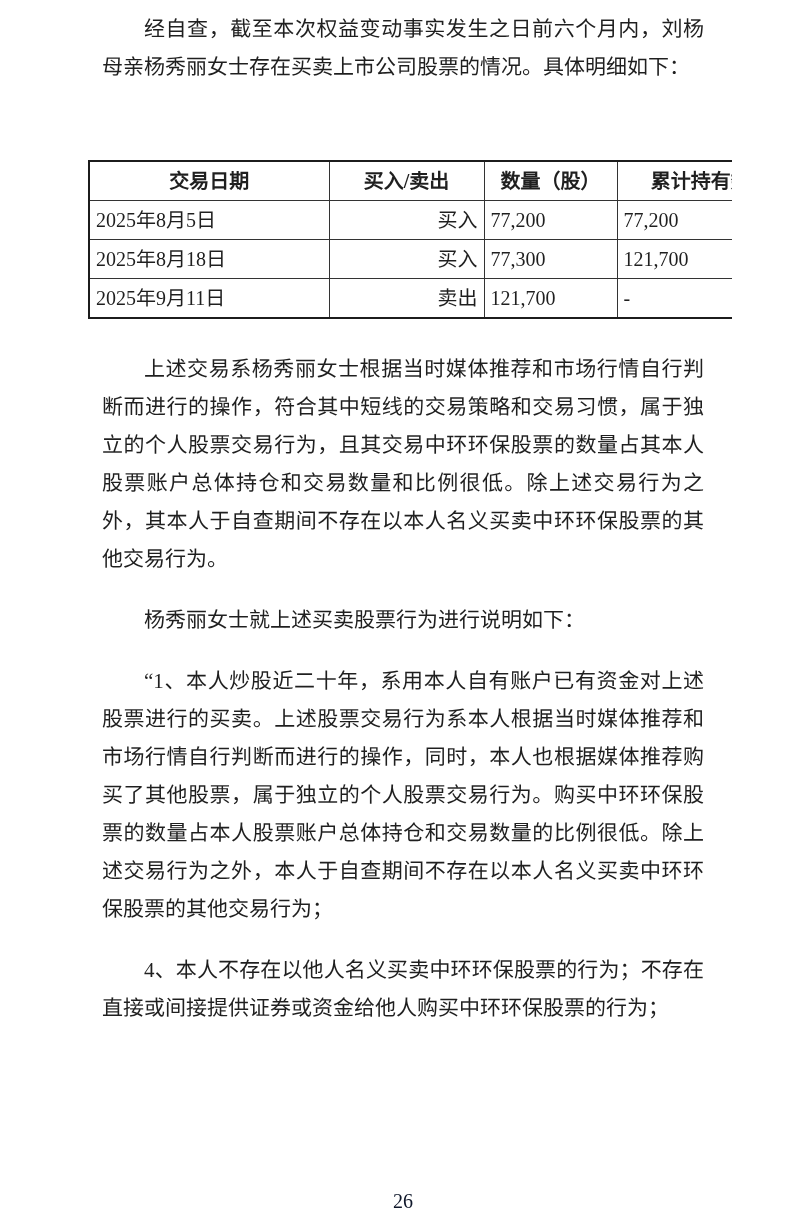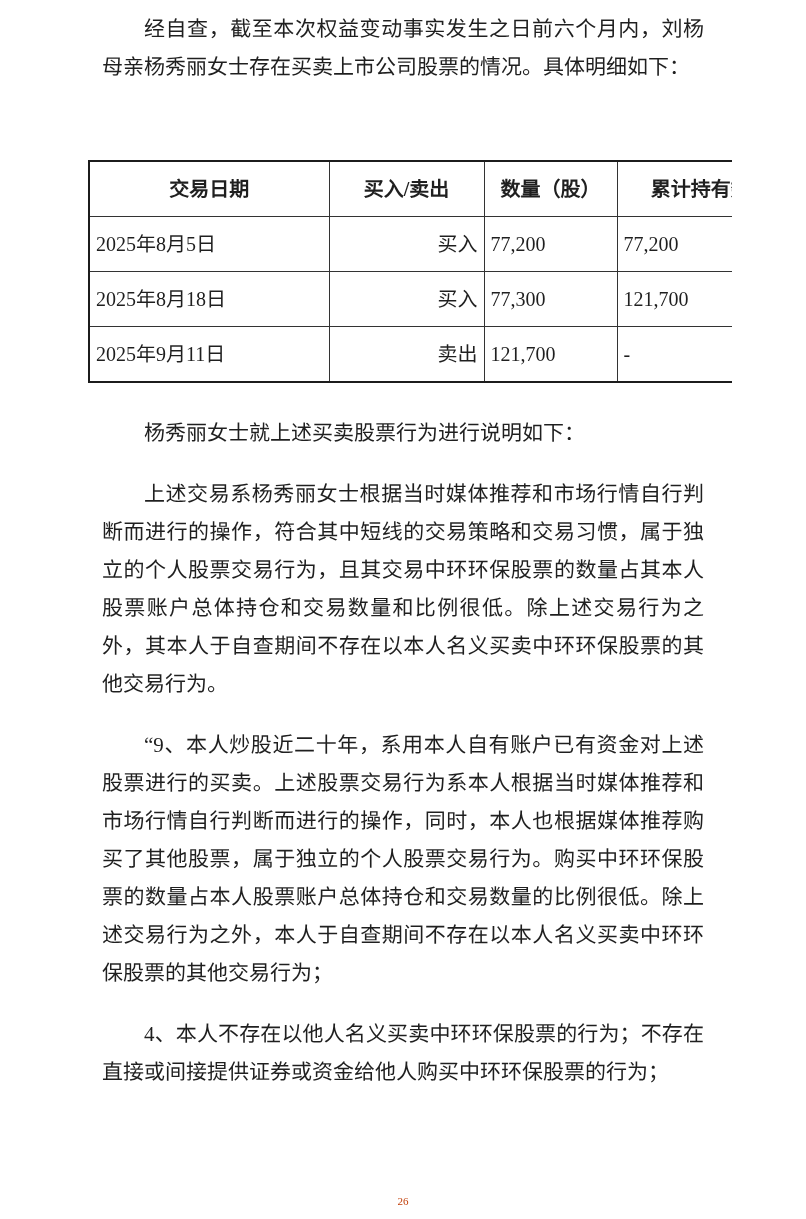--- a/index.html
+++ b/index.html
@@ -35,42 +35,42 @@
     border-collapse: collapse;
     width: 776px;
     margin: 74px 0 31px -14px;
     border: 2px solid #1c1c1c;
     font-size: 20px;
   }
   table.trades th,
   table.trades td {
     border: 1px solid #333333;
     height: 37px;
-    padding: 8px 6px;
+    padding: 0 6px;
     vertical-align: middle;
     overflow: hidden;
     white-space: nowrap;
   }
   table.trades th {
     font-weight: bold;
     text-align: center;
     font-size: 20px;
   }
   td.cell-date  { text-align: left;  padding-left: 12px; font-family: Liberation Serif, serif; }
   td.cell-side  { text-align: right; }
   td.cell-num   { padding-right: 15px; }
   .page-number {
     position: absolute;
     left: 0;
     right: 0;
     bottom: 8px;
     text-align: center;
-    font-size: 11px;
+    font-size: 20px;
     line-height: 20px;
-    color: #c2410c;
+    color: #0f172a;
   }
 </style>
 </head>
 <body>
 
 <div class="page">
 
   <p class="para">经自查，截至本次权益变动事实发生之日前六个月内，刘杨母亲杨秀丽女士存在买卖上市公司股票的情况。具体明细如下：</p>
 
   <table class="trades">
@@ -103,25 +103,25 @@
       </tr>
       <tr>
         <td class="cell-date">2025年9月11日</td>
         <td class="cell-side">卖出</td>
         <td class="cell-num">121,700</td>
         <td class="cell-num">-</td>
       </tr>
     </tbody>
   </table>
 
+  <p class="para">上述交易系杨秀丽女士根据当时媒体推荐和市场行情自行判断而进行的操作，符合其中短线的交易策略和交易习惯，属于独立的个人股票交易行为，且其交易中环环保股票的数量占其本人股票账户总体持仓和交易数量和比例很低。除上述交易行为之外，其本人于自查期间不存在以本人名义买卖中环环保股票的其他交易行为。</p>
+
   <p class="para">杨秀丽女士就上述买卖股票行为进行说明如下：</p>
 
-  <p class="para">上述交易系杨秀丽女士根据当时媒体推荐和市场行情自行判断而进行的操作，符合其中短线的交易策略和交易习惯，属于独立的个人股票交易行为，且其交易中环环保股票的数量占其本人股票账户总体持仓和交易数量和比例很低。除上述交易行为之外，其本人于自查期间不存在以本人名义买卖中环环保股票的其他交易行为。</p>
-
-  <p class="para">“9、本人炒股近二十年，系用本人自有账户已有资金对上述股票进行的买卖。上述股票交易行为系本人根据当时媒体推荐和市场行情自行判断而进行的操作，同时，本人也根据媒体推荐购买了其他股票，属于独立的个人股票交易行为。购买中环环保股票的数量占本人股票账户总体持仓和交易数量的比例很低。除上述交易行为之外，本人于自查期间不存在以本人名义买卖中环环保股票的其他交易行为；</p>
+  <p class="para">“1、本人炒股近二十年，系用本人自有账户已有资金对上述股票进行的买卖。上述股票交易行为系本人根据当时媒体推荐和市场行情自行判断而进行的操作，同时，本人也根据媒体推荐购买了其他股票，属于独立的个人股票交易行为。购买中环环保股票的数量占本人股票账户总体持仓和交易数量的比例很低。除上述交易行为之外，本人于自查期间不存在以本人名义买卖中环环保股票的其他交易行为；</p>
 
 
   <p class="para">4、本人不存在以他人名义买卖中环环保股票的行为；不存在直接或间接提供证券或资金给他人购买中环环保股票的行为；</p>
 
 
   <div class="page-number">26</div>
 
 </div>
 
 </body></html>

